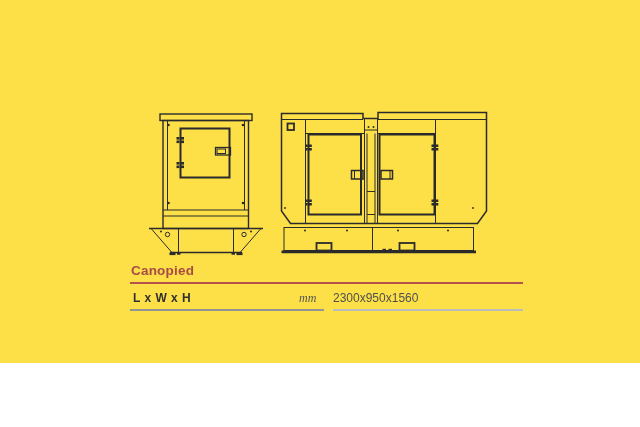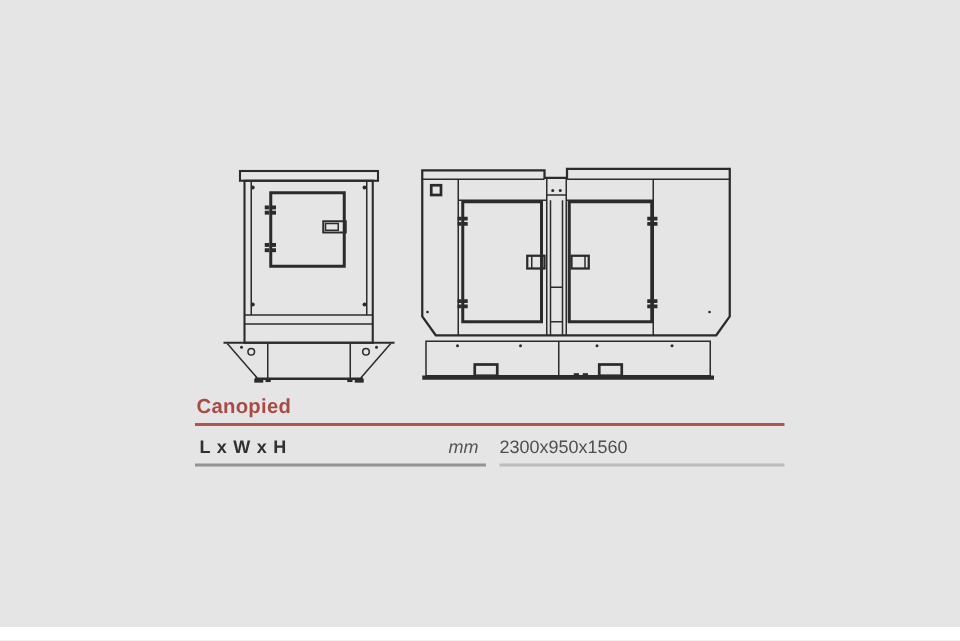--- a/index.html
+++ b/index.html
@@ -1,20 +1,20 @@
 <!DOCTYPE html>
 <html style="--accent-red: #a84b47; --rule-red: #b4524e; --text-dark: #303030; --text-gray: #4f4f4f; --unit-gray: #555555; --line-ink: #2b2b2b; --rule-gray-left: #949494; --rule-gray-right: #bcbcbc;"><head>
 <meta charset="utf-8">
 <style>
   html, body { margin: 0; padding: 0; background: #ffffff; }
   #screen {
     position: relative;
     width: 640px;
-    height: 418px;
-    background: #e5e5e5;
+    height: 363px;
+    background: #fde047;
     overflow: hidden;
     font-family: "Liberation Sans", sans-serif;
     color: var(--line-ink, #2b2b2b);
   }
   #drawings {
     position: absolute;
     left: 0; top: 0;
     width: 640px; height: 262px;
   }
   .section-heading {
@@ -39,20 +39,21 @@
     font-weight: bold;
     letter-spacing: 0.5px;
     color: var(--text-dark, #303030);
   }
   .spec-unit {
     position: absolute;
     left: 299px; top: 0;
     font-size: 12px;
     font-style: italic;
     color: var(--unit-gray, #555555);
+    font-family: Liberation Serif, serif;
   }
   .spec-value {
     position: absolute;
     left: 333px; top: 0;
     width: 190px;
     text-align: left;
     font-size: 12px;
     color: var(--text-gray, #4f4f4f);
   }
   .rule-gray-left {

